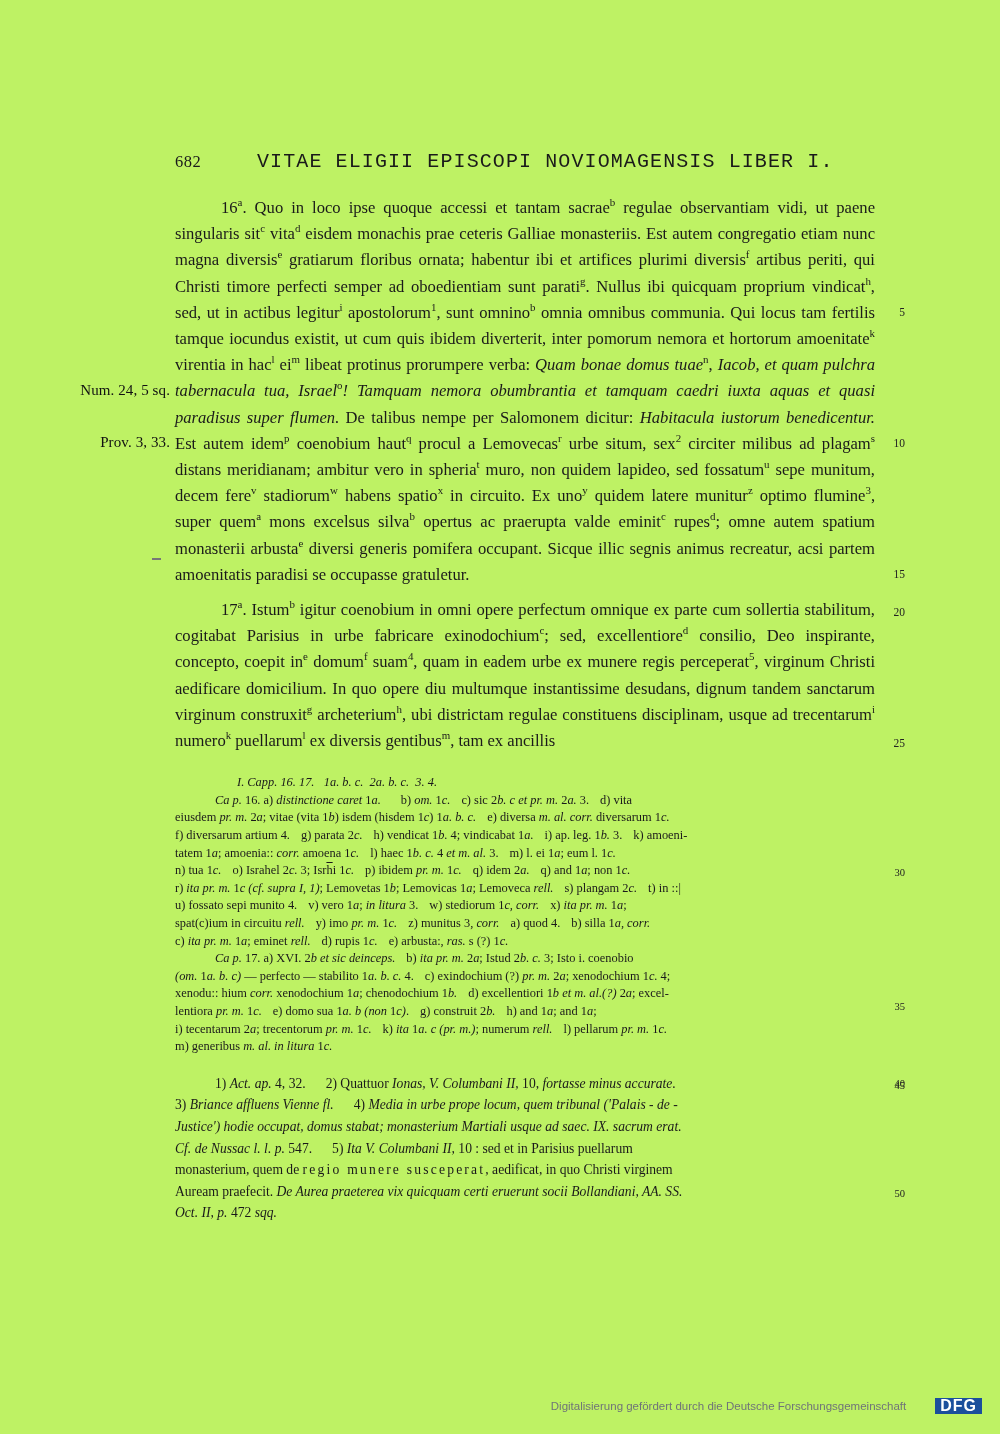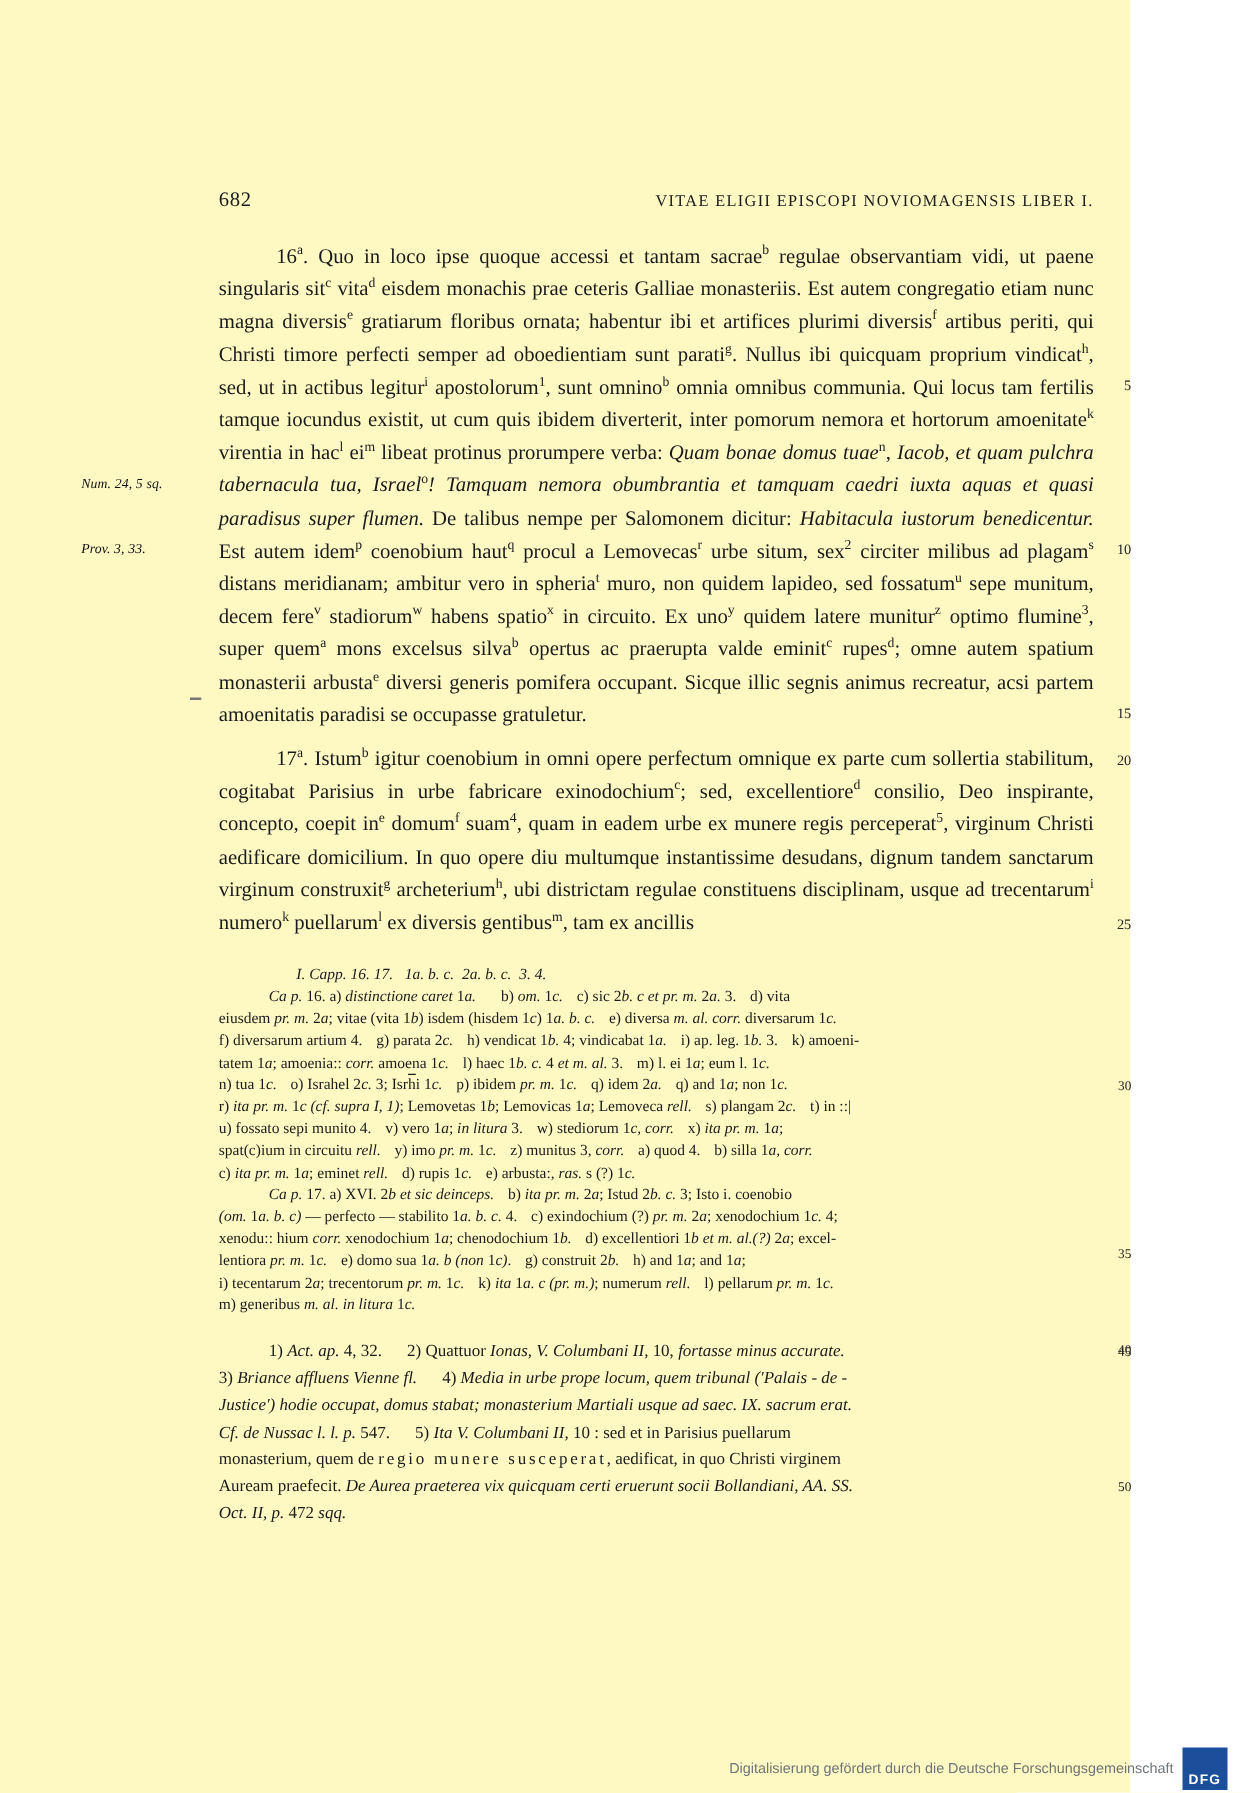--- a/index.html
+++ b/index.html
@@ -11,48 +11,49 @@
     width: 1000px;
     height: 1434px;
     position: relative;
     font-family: "Liberation Serif", serif;
     color: #1a1a1a;
     overflow: hidden;
   }
   .page {
     position: absolute;
     left: 0; top: 0;
-    width: 904px;
+    width: 1000px;
     height: 1434px;
-    background: #fef9c3;
+    background: #bef264;
   }
   .content {
     position: absolute;
     left: 175px;
     top: 150px;
     width: 700px;
   }
   
   .runhead {
     display: flex;
     align-items: baseline;
     margin-bottom: 22px;
   }
   .folio {
     font-size: 16.5px;
     letter-spacing: .5px;
     width: 60px;
     flex: none;
   }
   .runtitle {
-    font-size: 13px;
+    font-size: 20px;
     letter-spacing: 1.1px;
     flex: 1;
-    text-align: right;
+    text-align: left;
     padding-left: 22px;
+    font-family: Liberation Mono, monospace;
   }
   
   .body-block {
     position: relative;
     font-size: 16.6px;
     line-height: 26.2px;
     text-align: justify;
   }
   .para {
     position: relative;
@@ -82,25 +83,24 @@
     right: -30px;
     font-size: 11.5px;
     font-style: normal;
     color: #222;
   }
   
   .marginref {
     position: absolute;
     left: -110px;
     width: 105px;
-    text-align: left;
-    font-size: 11px;
+    text-align: right;
+    font-size: 15px;
     letter-spacing: .1px;
     color: #111;
-    font-style: italic;
   }
   
   .apparatus {
     position: relative;
     margin-top: 20px;
     font-size: 12.4px;
     line-height: 17.6px;
     text-align: justify;
   }
   .apparatus .ap-line {
@@ -154,25 +154,26 @@
     font-family: "Liberation Sans", sans-serif;
     font-size: 11.5px;
     font-weight: normal;
     color: #6f7478;
     white-space: nowrap;
   }
   .deg-badge {
     background: #1b4f9c;
     color: #ffffff;
     font-family: "Liberation Sans", sans-serif;
-    font-size: 11px;
+    font-size: 16px;
     font-weight: bold;
     letter-spacing: 1px;
-    padding: 20px 5px 2px 5px;
+    padding: 2px 5px 2px 5px;
     line-height: 12px;
+    margin-left: 22px;
   }
   .tick {
     position: absolute;
     left: 152px;
     top: 558px;
     width: 9px;
     height: 1.5px;
     background: #777;
   }
 </style>

